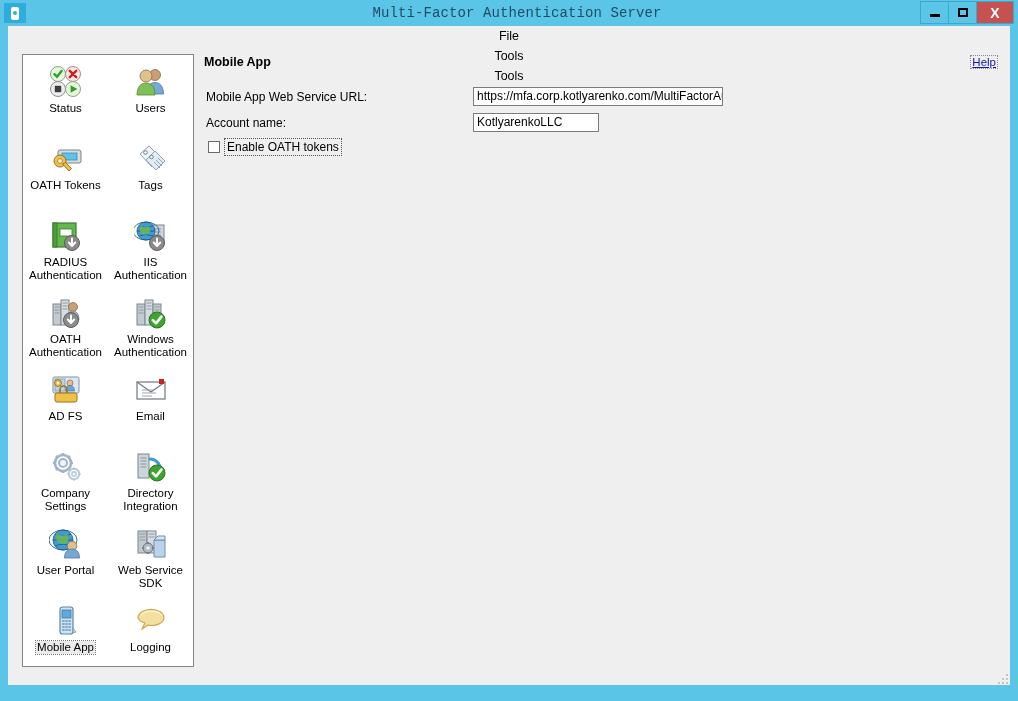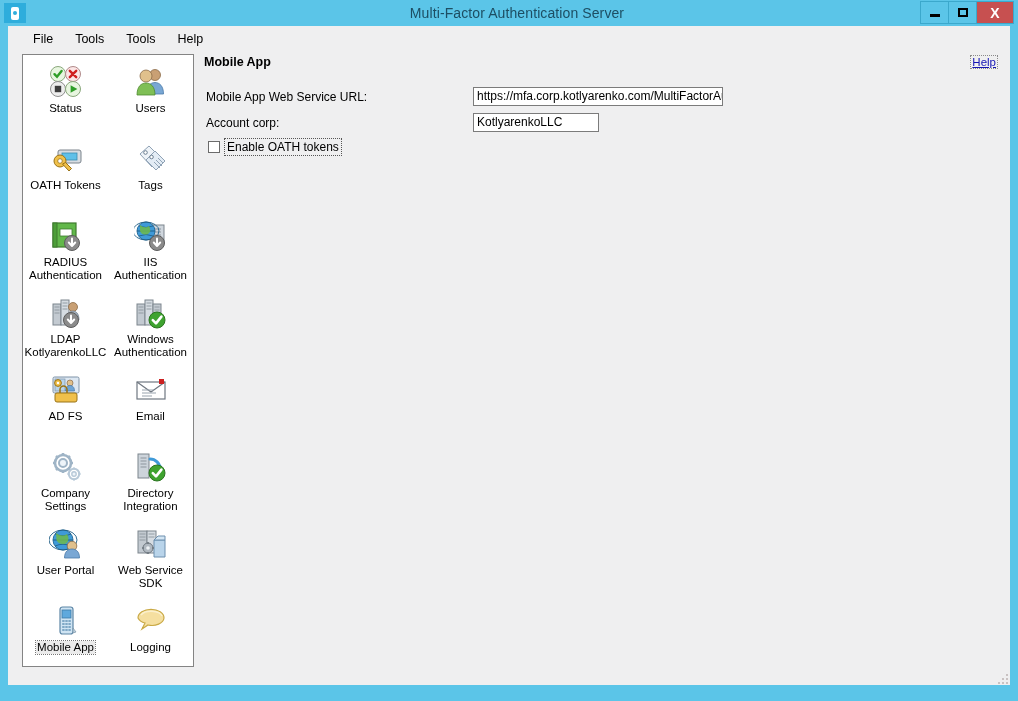--- a/index.html
+++ b/index.html
@@ -62,21 +62,21 @@
     height: 4px;
     background: #2eaddc;
     border-radius: 50%;
   }
   .title-text {
     position: absolute;
     left: 16px; right: 0;
     text-align: center;
     font-size: 14px;
     color: #1d4e63;
-    font-family: Liberation Sans, sans-serif;
+    font-family: Liberation Mono, monospace;
     letter-spacing: 0.1px;
   }
   .win-buttons {
     position: absolute;
     right: -4px;
     top: 1px;
     display: flex;
     height: 23px;
   }
   .win-btn {
@@ -121,23 +121,23 @@
     height: 659px;
     background: #efeff0;
     box-sizing: border-box;
   }
 
   
   .menubar {
     height: 26px;
     display: flex;
     align-items: center;
-    padding-left: 14px;
     background: #efeff0;
     box-sizing: border-box;
+    flex-direction: column;
   }
   .menu-item {
     padding: 3px 11px;
     font-size: 12.5px;
     color: #000000;
     cursor: default;
   }
 
   
   .body-area {
@@ -430,21 +430,21 @@
                 <rect x="4" y="8" width="8" height="21" fill="#c3cad1" stroke="#7c858d" stroke-width="1"></rect>
                 <rect x="12" y="4" width="8" height="25" fill="#d6dce2" stroke="#7c858d" stroke-width="1"></rect>
                 <path d="M5.5 11 h5 M5.5 14 h5 M5.5 17 h5" stroke="#8d959d" stroke-width="0.9"></path>
                 <path d="M13.5 7 h5 M13.5 10 h5 M13.5 13 h5" stroke="#8d959d" stroke-width="0.9"></path>
                 <circle cx="24" cy="11" r="4.5" fill="#c9a074" stroke="#8a6a46" stroke-width="0.8"></circle>
                 <path d="M18 24 C18 17.5 21 15 24 15 C27 15 30 17.5 30 24 Z" fill="#a7b4c0" stroke="#75828e" stroke-width="0.8"></path>
                 <circle cx="22" cy="24" r="7.5" fill="#8b8b8b" stroke="#5c5c5c" stroke-width="1"></circle>
                 <path d="M22 19.5 L22 26.5 M18.8 23.5 L22 27 L25.2 23.5" stroke="#ffffff" stroke-width="2" fill="none" stroke-linecap="round" stroke-linejoin="round"></path>
               </svg>
             </div>
-            <div class="icon-label">LDAP KotlyarenkoLLC</div>
+            <div class="icon-label">OATH Authentication</div>
           </div>
 
           <div class="icon-cell">
             <div class="icon-art">
               <svg width="34" height="34" viewBox="0 0 34 34">
                 <rect x="3" y="8" width="8" height="21" fill="#c3cad1" stroke="#7c858d" stroke-width="1"></rect>
                 <rect x="11" y="4" width="8" height="25" fill="#d6dce2" stroke="#7c858d" stroke-width="1"></rect>
                 <rect x="19" y="8" width="8" height="21" fill="#c3cad1" stroke="#7c858d" stroke-width="1"></rect>
                 <path d="M4.5 11 h5 M4.5 14 h5 M4.5 17 h5" stroke="#8d959d" stroke-width="0.9"></path>
                 <path d="M12.5 7 h5 M12.5 10 h5 M12.5 13 h5" stroke="#8d959d" stroke-width="0.9"></path>
@@ -595,21 +595,21 @@
         </div>
 
         <div class="form">
 
           <div class="form-row">
             <div class="field-label">Mobile App Web Service URL:</div>
             <div class="text-input url" placeholder="">https://mfa.corp.kotlyarenko.com/MultiFactorAuthM</div>
           </div>
 
           <div class="form-row">
-            <div class="field-label">Account corp:</div>
+            <div class="field-label">Account name:</div>
             <div class="text-input account" placeholder="">KotlyarenkoLLC</div>
           </div>
 
           <div class="checkbox-row">
             <div class="checkbox-box"></div>
             <div class="checkbox-label">Enable OATH tokens</div>
           </div>
 
         </div>
       </div>

